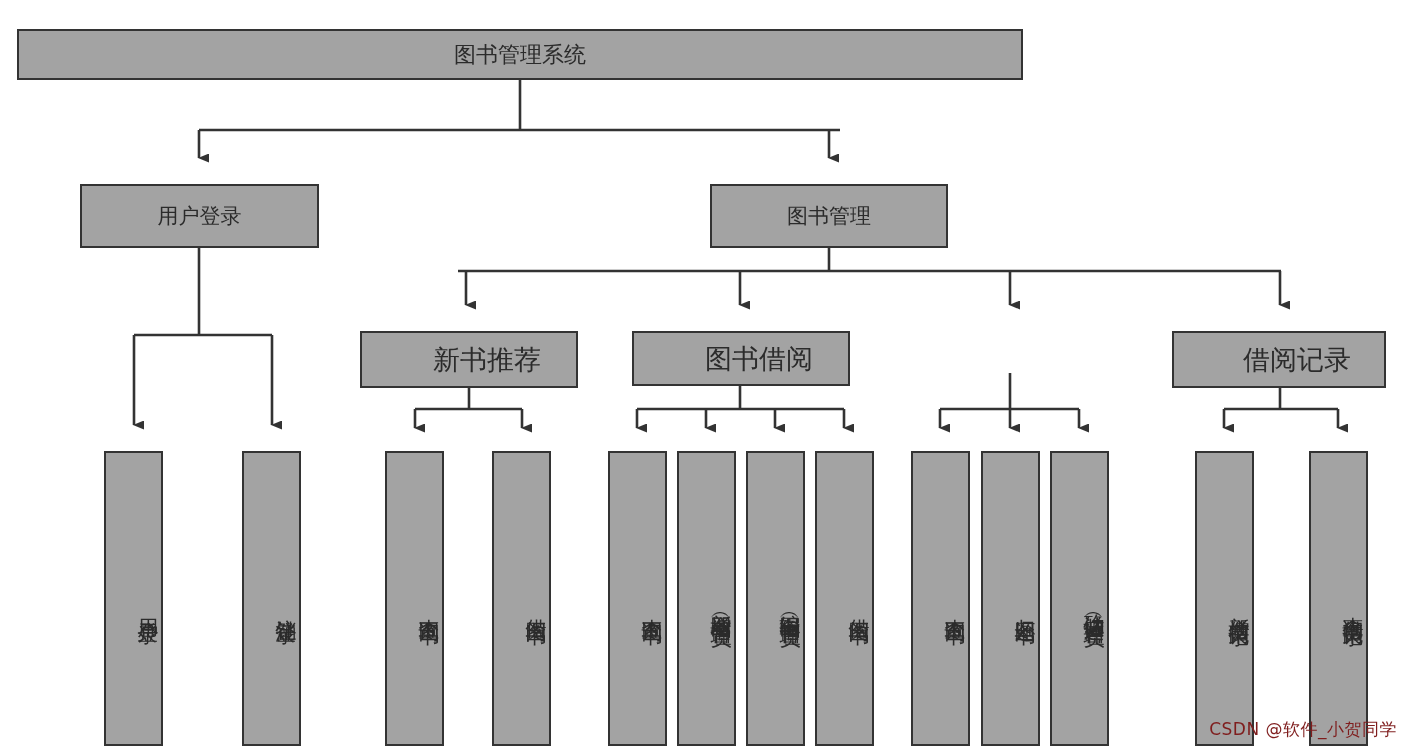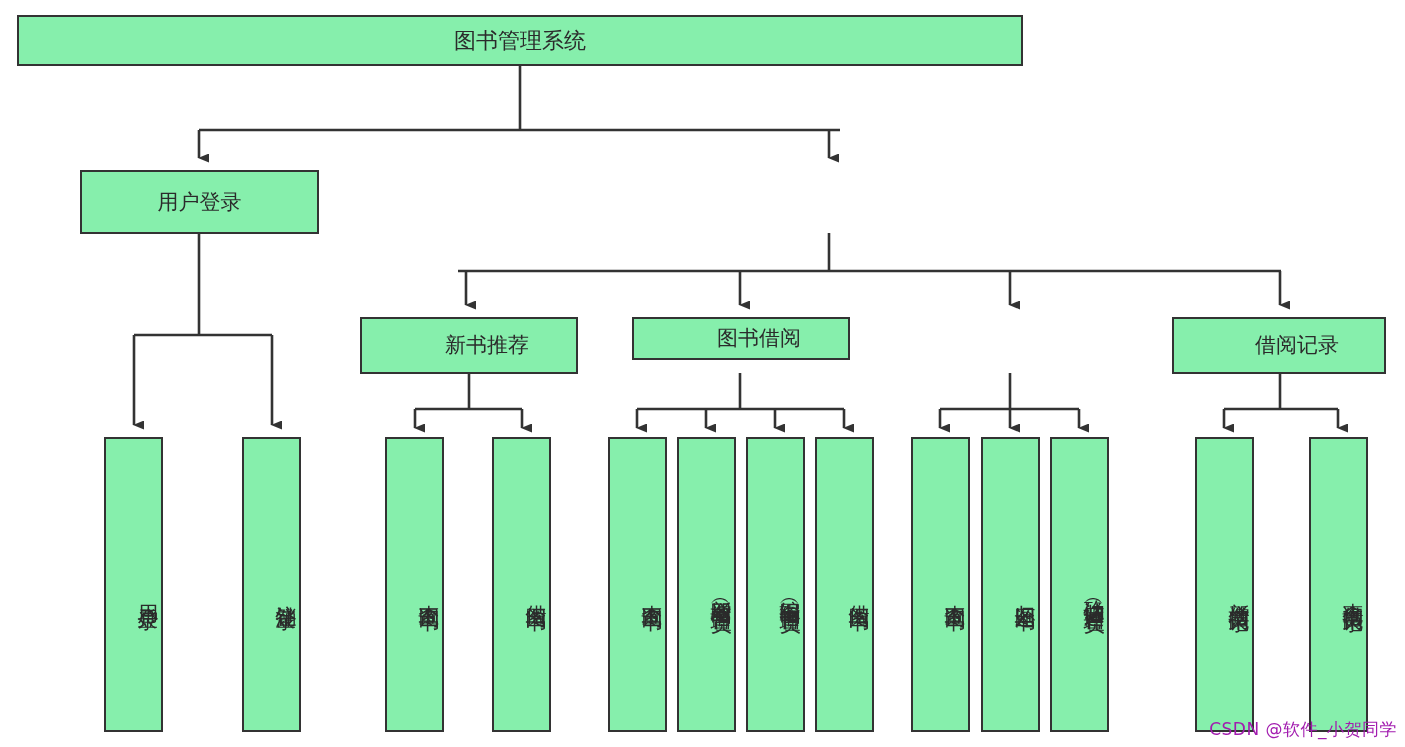--- a/index.html
+++ b/index.html
@@ -22,35 +22,36 @@
     left: 0;
     top: 0;
     width: 1405px;
     height: 747px;
     pointer-events: none;
   }
   .node {
     position: absolute;
     box-sizing: border-box;
     border: 2px solid #333333;
-    background: #86efac;
+    background: #a3a3a3;
     display: flex;
     align-items: center;
     justify-content: center;
     color: #2b2b2b;
     line-height: 1.25;
+    margin-top: 14px;
   }
   .node.root {
     font-size: 22px;
   }
   .node.lvl2 {
     font-size: 21px;
   }
   .node.lvl3 {
-    font-size: 21px;
+    font-size: 27px;
     padding-left: 36px;
   }
   .node.leaf {
     writing-mode: vertical-rl;
     text-orientation: upright;
     align-items: flex-start;
     justify-content: center;
     padding-top: 14px;
     font-size: 21px;
     letter-spacing: 2px;
@@ -59,21 +60,21 @@
     writing-mode: vertical-rl;
     text-orientation: upright;
     display: block;
     white-space: nowrap;
   }
   #watermark {
     position: absolute;
     right: 8px;
     bottom: 6px;
     font-size: 17px;
-    color: #a21caf;
+    color: #7f1d1d;
     letter-spacing: 0.5px;
     white-space: nowrap;
     text-align: right;
   }
 </style>
 </head>
 <body>
 
 <div id="canvas">
 
@@ -123,23 +124,24 @@
       <path d="M1280,373 L1280,409"></path>
       <path d="M1224,409 L1338,409"></path>
       <path d="M1224,409 L1224,428" marker-end="url(#arw)"></path>
       <path d="M1338,409 L1338,428" marker-end="url(#arw)"></path>
     </g>
   </svg>
 
   <div class="node root" style="left:17px; top:15px; width:1006px; height:51px;">图书管理系统</div>
 
   <div class="node lvl2" style="left:80px; top:170px; width:239px; height:64px;">用户登录</div>
+  <div class="node lvl2" style="left:710px; top:170px; width:238px; height:64px;">图书管理</div>
 
   <div class="node lvl3" style="left:360px; top:317px; width:218px; height:57px;">新书推荐</div>
-  <div class="node lvl3" style="left:632px; top:317px; width:218px; height:43px;">图书借阅</div>
+  <div class="node lvl3" style="left:632px; top:317px; width:218px; height:55px;">图书借阅</div>
   <div class="node lvl3" style="left:1172px; top:317px; width:214px; height:57px;">借阅记录</div>
 
   <div class="node leaf" style="left:104px; top:437px; width:59px; height:295px;">
     <span class="leaf-label">用户登录</span>
   </div>
   <div class="node leaf" style="left:242px; top:437px; width:59px; height:295px;">
     <span class="leaf-label">注销登录</span>
   </div>
 
   <div class="node leaf" style="left:385px; top:437px; width:59px; height:295px;">

